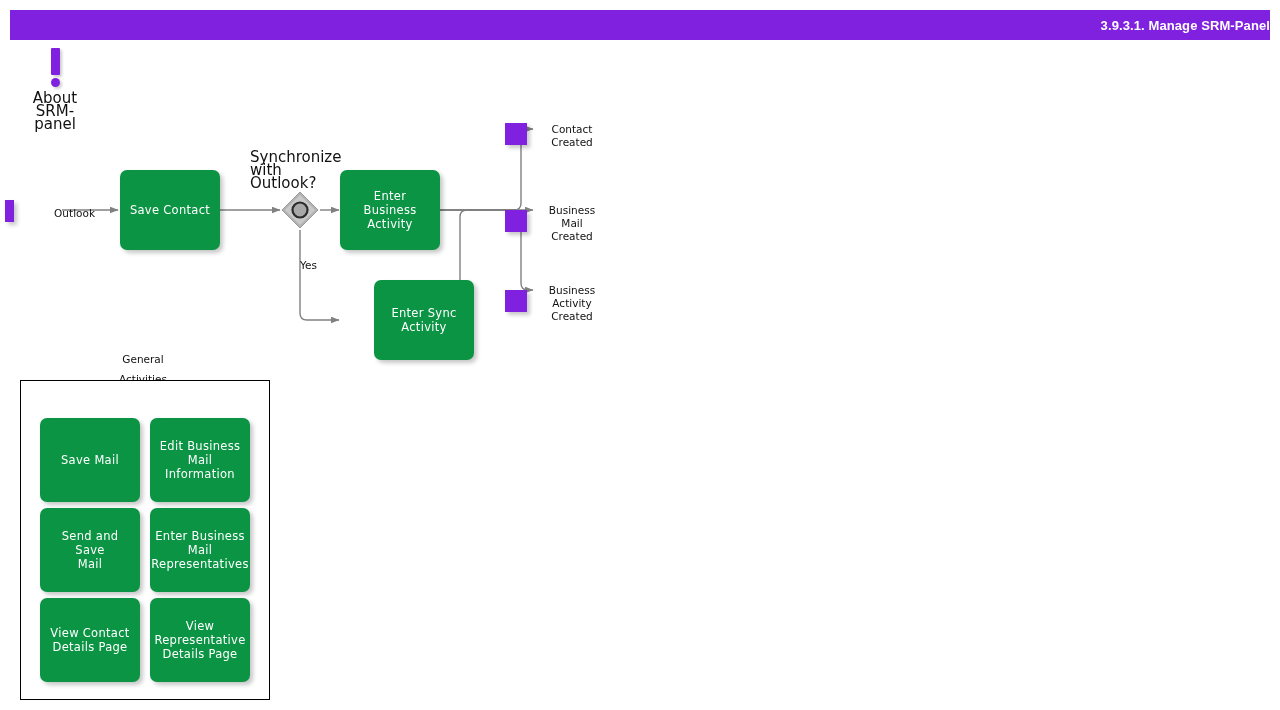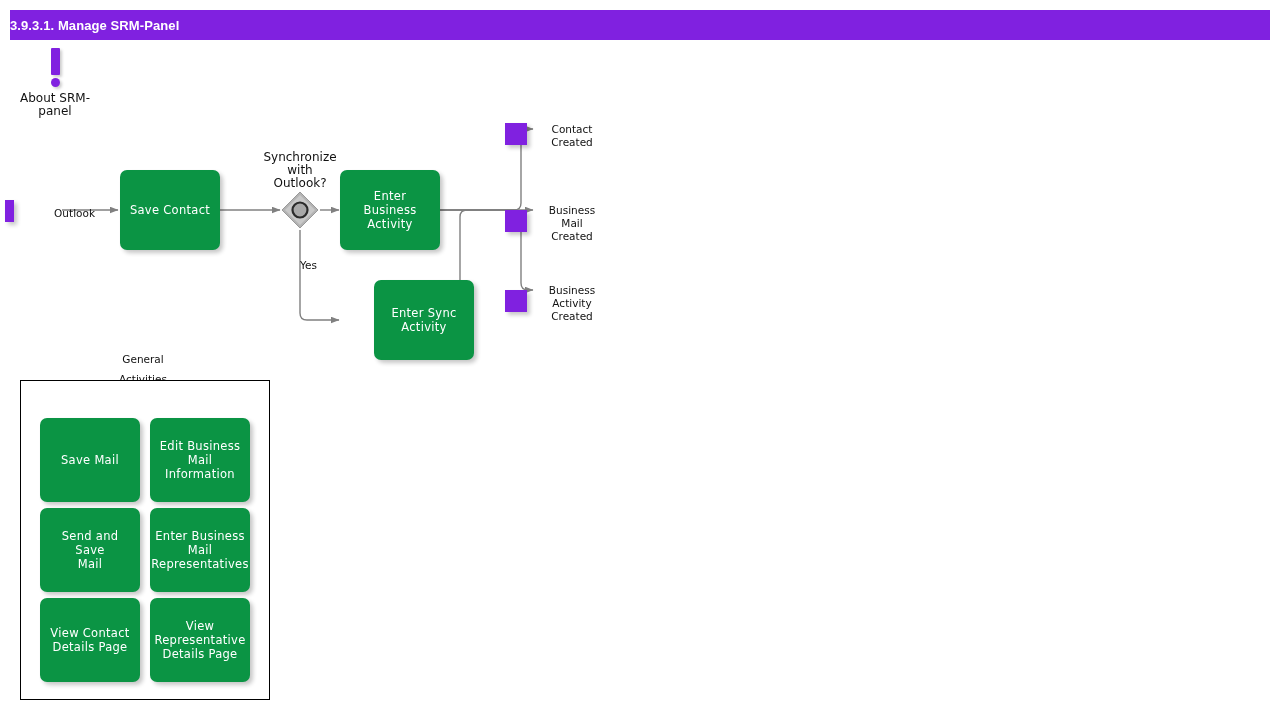--- a/index.html
+++ b/index.html
@@ -18,21 +18,21 @@
   
   #header-bar {
     position: absolute;
     left: 10px;
     top: 10px;
     width: 1260px;
     height: 30px;
     background: #8021e0;
     display: flex;
     align-items: center;
-    justify-content: flex-start;
+    justify-content: flex-end;
   }
   #header-title {
     color: #ffffff;
     font-family: "Liberation Sans", sans-serif;
     font-size: 13px;
     font-weight: bold;
     letter-spacing: 0.1px;
   }
 
   
@@ -100,24 +100,23 @@
 
   
   .gateway {
     position: absolute;
     width: 38px;
     height: 38px;
   }
   .gateway-label {
     position: absolute;
     font-family: "DejaVu Sans", sans-serif;
-    font-size: 12px;
+    font-size: 15px;
     line-height: 13px;
     color: #111111;
-    text-align: center;
     white-space: pre-line;
   }
 
   
   #annotation {
     position: absolute;
     left: 14px;
     top: 48px;
     width: 82px;
     display: flex;
@@ -135,21 +134,21 @@
     width: 9px;
     height: 9px;
     border-radius: 50%;
     background: #8021e0;
     margin-top: 3px;
     box-shadow: 2px 2px 3px rgba(0,0,0,0.20);
   }
   #annotation-label {
     margin-top: 5px;
     font-family: "DejaVu Sans", sans-serif;
-    font-size: 12px;
+    font-size: 15px;
     line-height: 13px;
     color: #111111;
     text-align: center;
     white-space: pre-line;
   }
 
   
   .flow-label {
     position: absolute;
     font-family: "DejaVu Sans", sans-serif;

